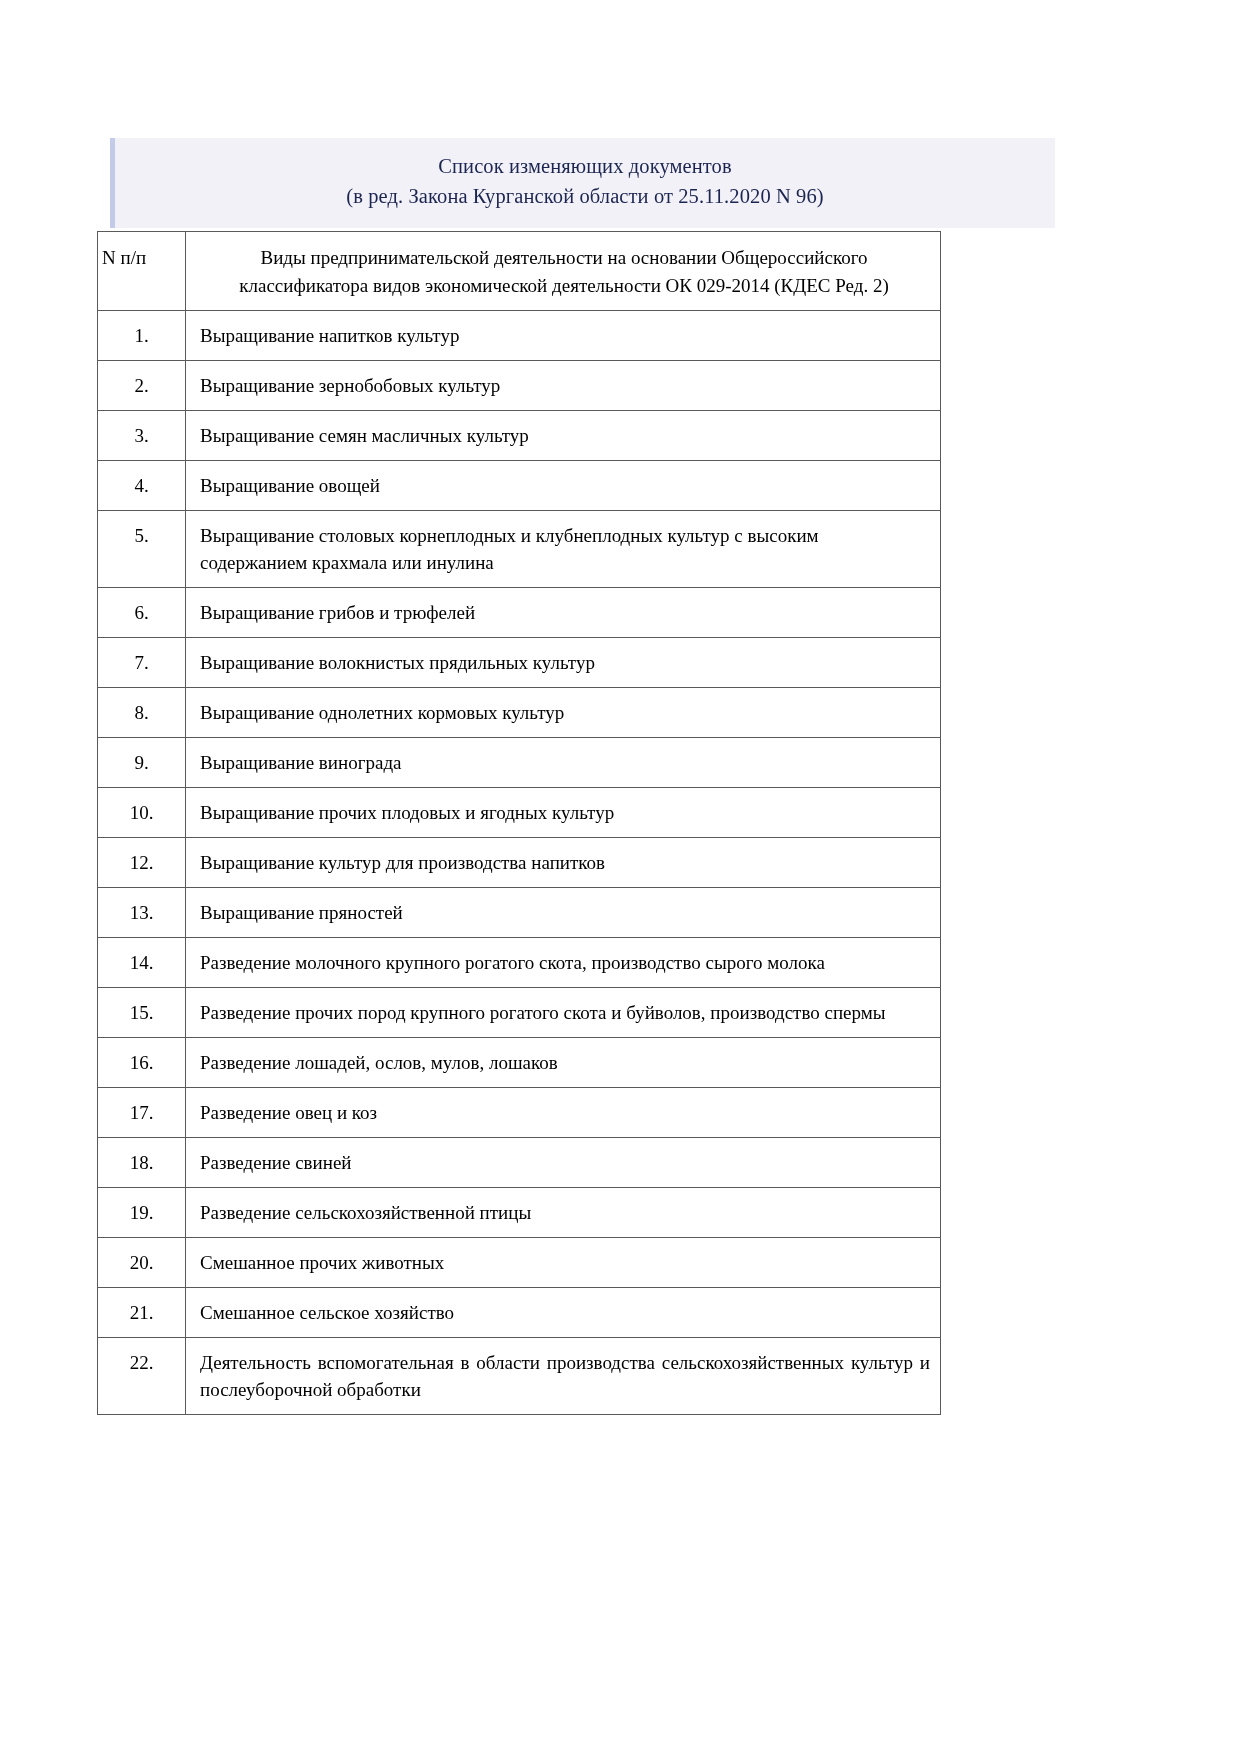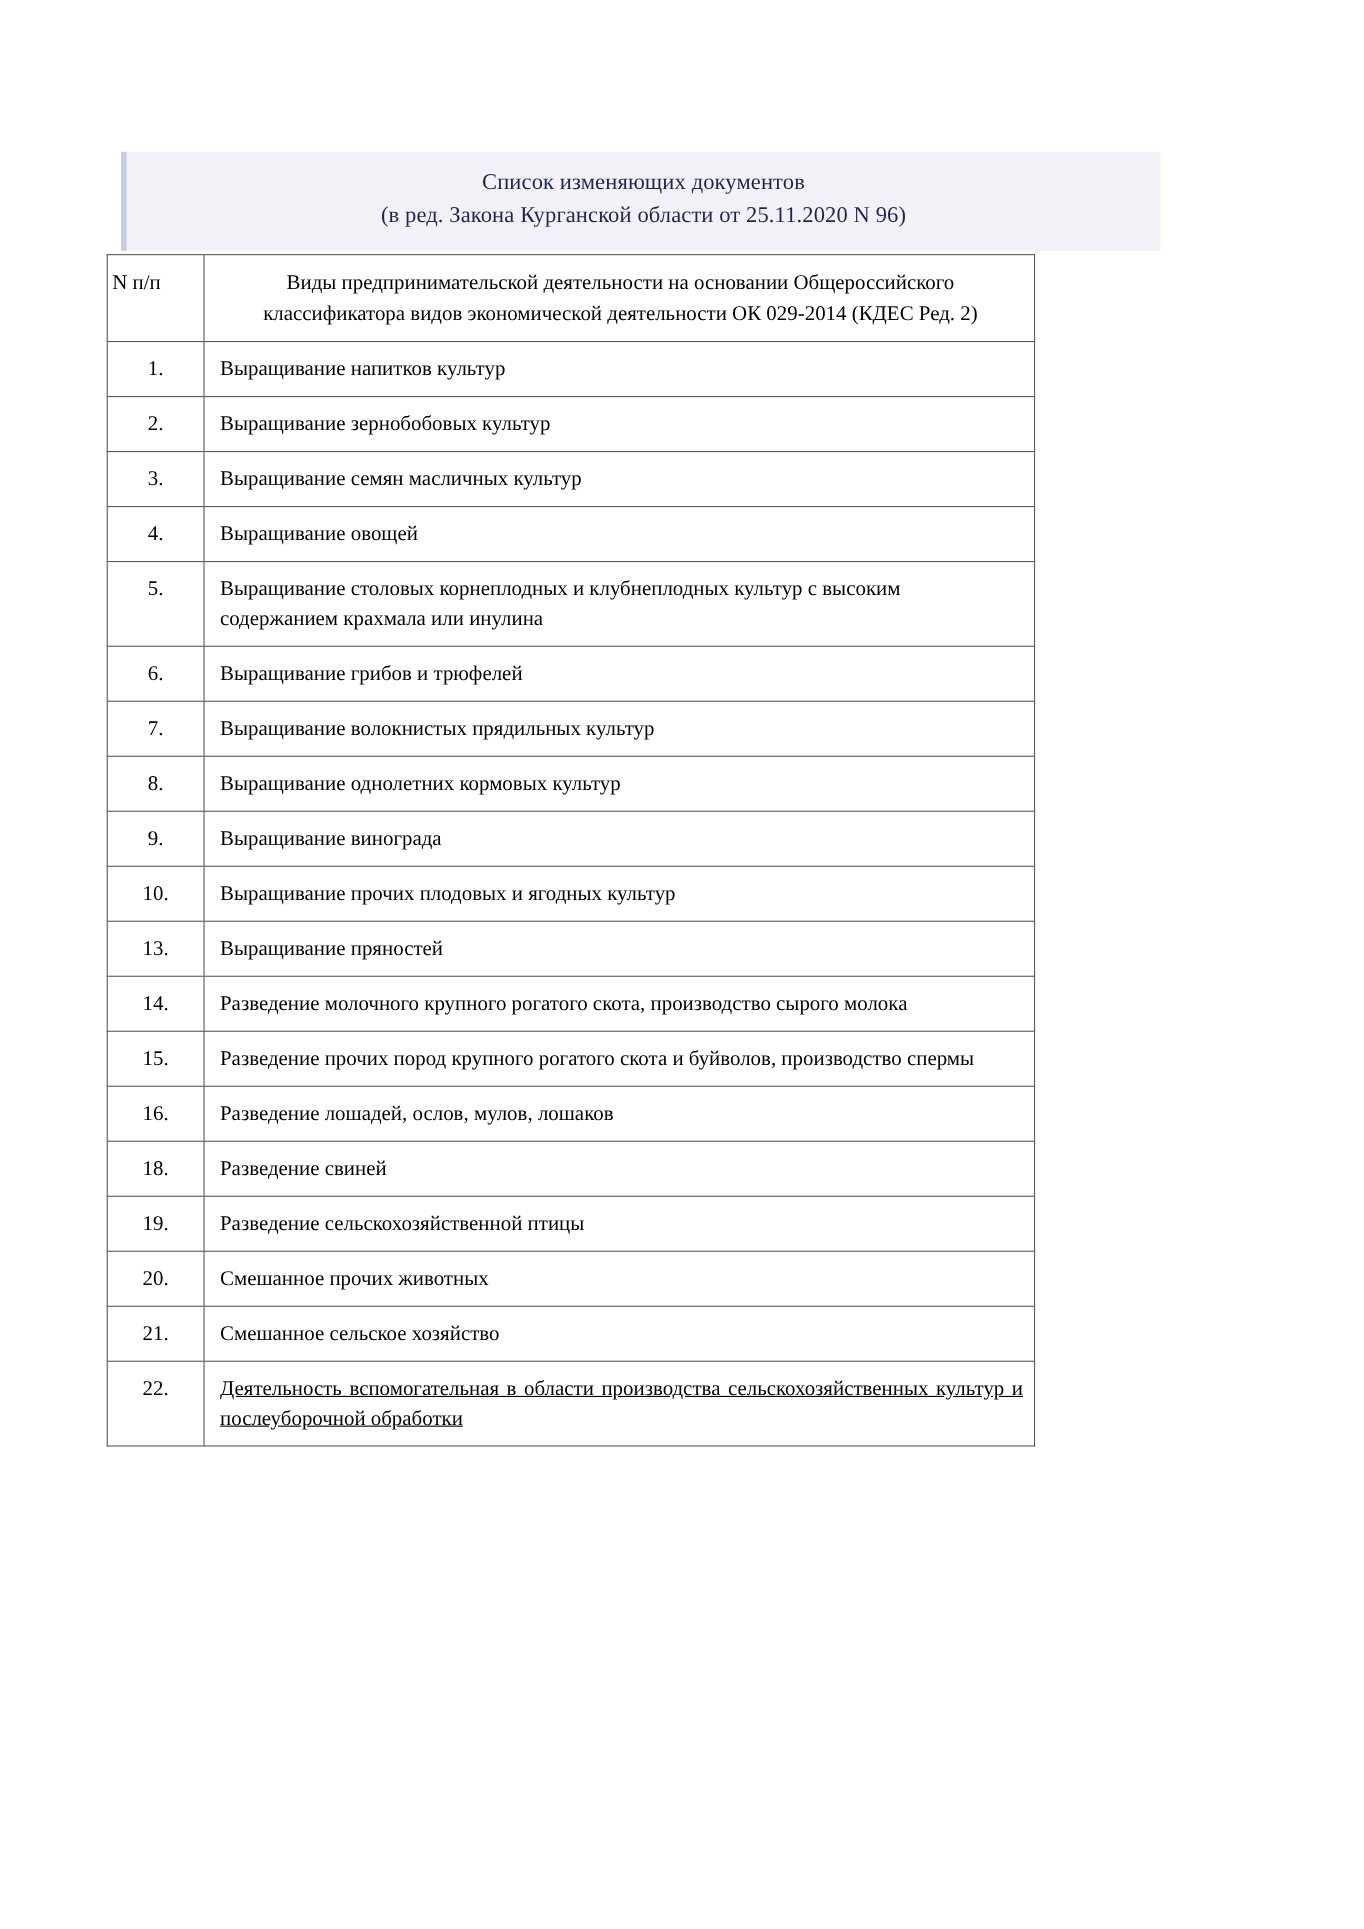--- a/index.html
+++ b/index.html
@@ -86,21 +86,20 @@
     padding: 11px 4px 11px 4px;
   }
   .cell-desc {
     text-align: left;
     font-size: 19px;
     line-height: 27px;
     padding: 11px 10px 11px 14px;
   }
   .cell-desc.justify-open {
     text-align: justify;
-    text-decoration: underline;
   }
 </style>
 </head>
 <body>
 
 <div class="page">
 
   <div class="doc-note">
     <div class="note-line">Список изменяющих документов</div>
     <div class="note-line">(в ред. Закона Курганской области от 25.11.2020 N 96)</div>
@@ -152,36 +151,44 @@
         </tr>
         <tr>
           <td class="cell-num">9.</td>
           <td class="cell-desc">Выращивание винограда</td>
         </tr>
         <tr>
           <td class="cell-num">10.</td>
           <td class="cell-desc">Выращивание прочих плодовых и ягодных культур</td>
         </tr>
         <tr>
+          <td class="cell-num">12.</td>
+          <td class="cell-desc">Выращивание культур для производства напитков</td>
+        </tr>
+        <tr>
           <td class="cell-num">13.</td>
           <td class="cell-desc">Выращивание пряностей</td>
         </tr>
         <tr>
           <td class="cell-num">14.</td>
           <td class="cell-desc">Разведение молочного крупного рогатого скота, производство сырого молока</td>
         </tr>
         <tr>
           <td class="cell-num">15.</td>
           <td class="cell-desc">Разведение прочих пород крупного рогатого скота и буйволов, производство спермы</td>
         </tr>
         <tr>
           <td class="cell-num">16.</td>
           <td class="cell-desc">Разведение лошадей, ослов, мулов, лошаков</td>
         </tr>
         <tr>
+          <td class="cell-num">17.</td>
+          <td class="cell-desc">Разведение овец и коз</td>
+        </tr>
+        <tr>
           <td class="cell-num">18.</td>
           <td class="cell-desc">Разведение свиней</td>
         </tr>
         <tr>
           <td class="cell-num">19.</td>
           <td class="cell-desc">Разведение сельскохозяйственной птицы</td>
         </tr>
         <tr>
           <td class="cell-num">20.</td>
           <td class="cell-desc">Смешанное прочих животных</td>

